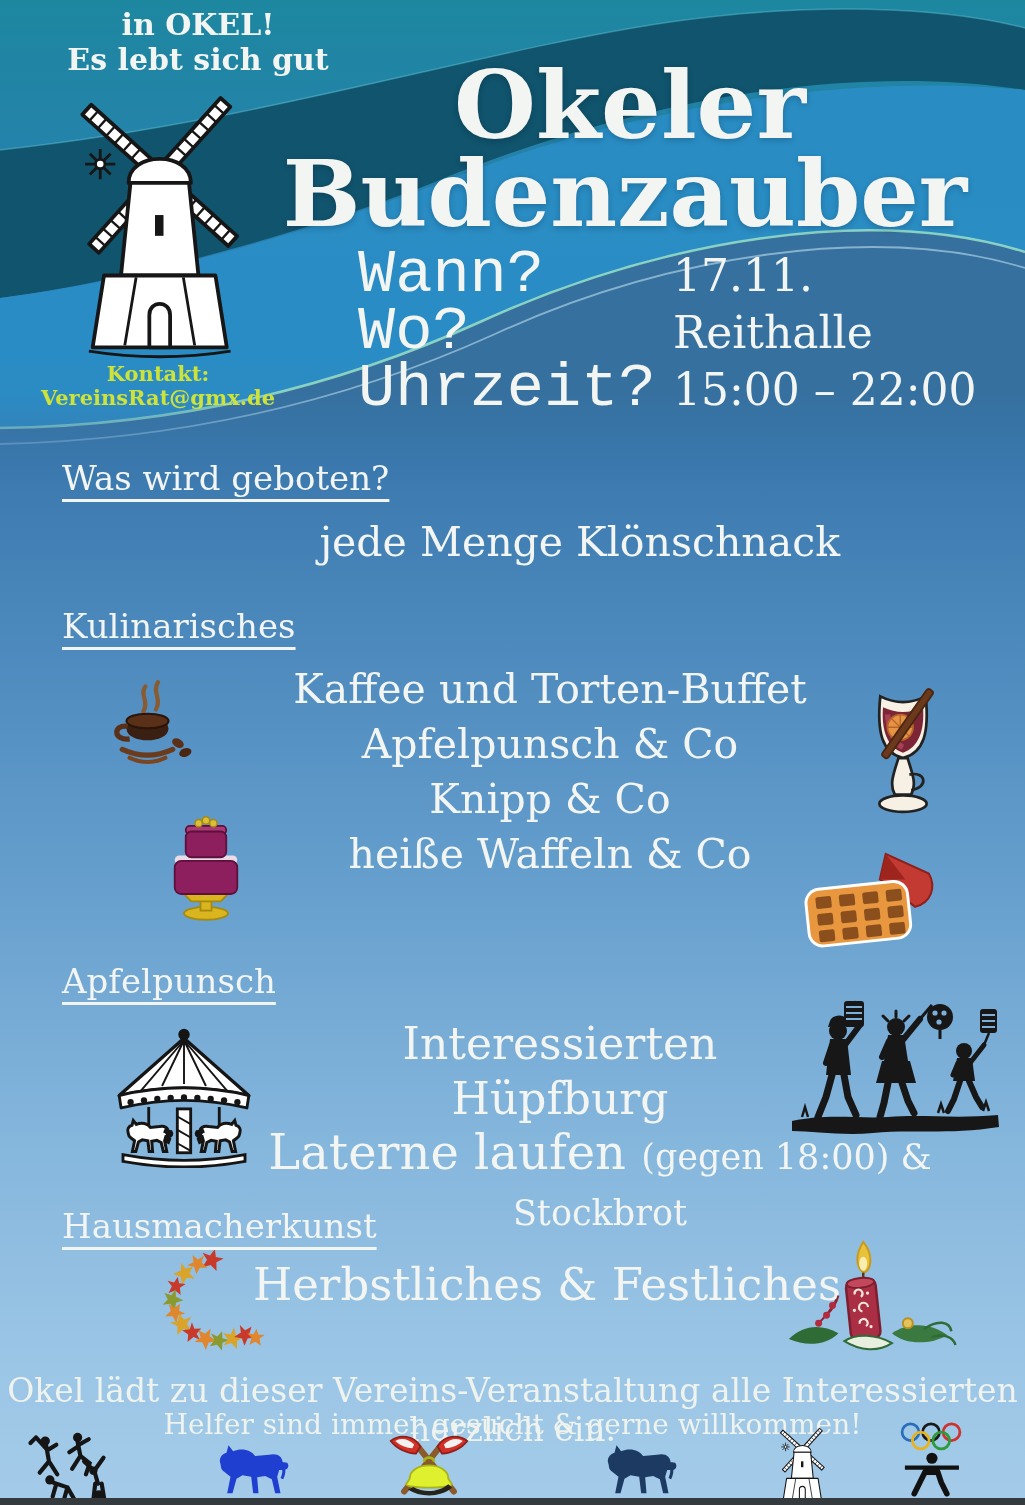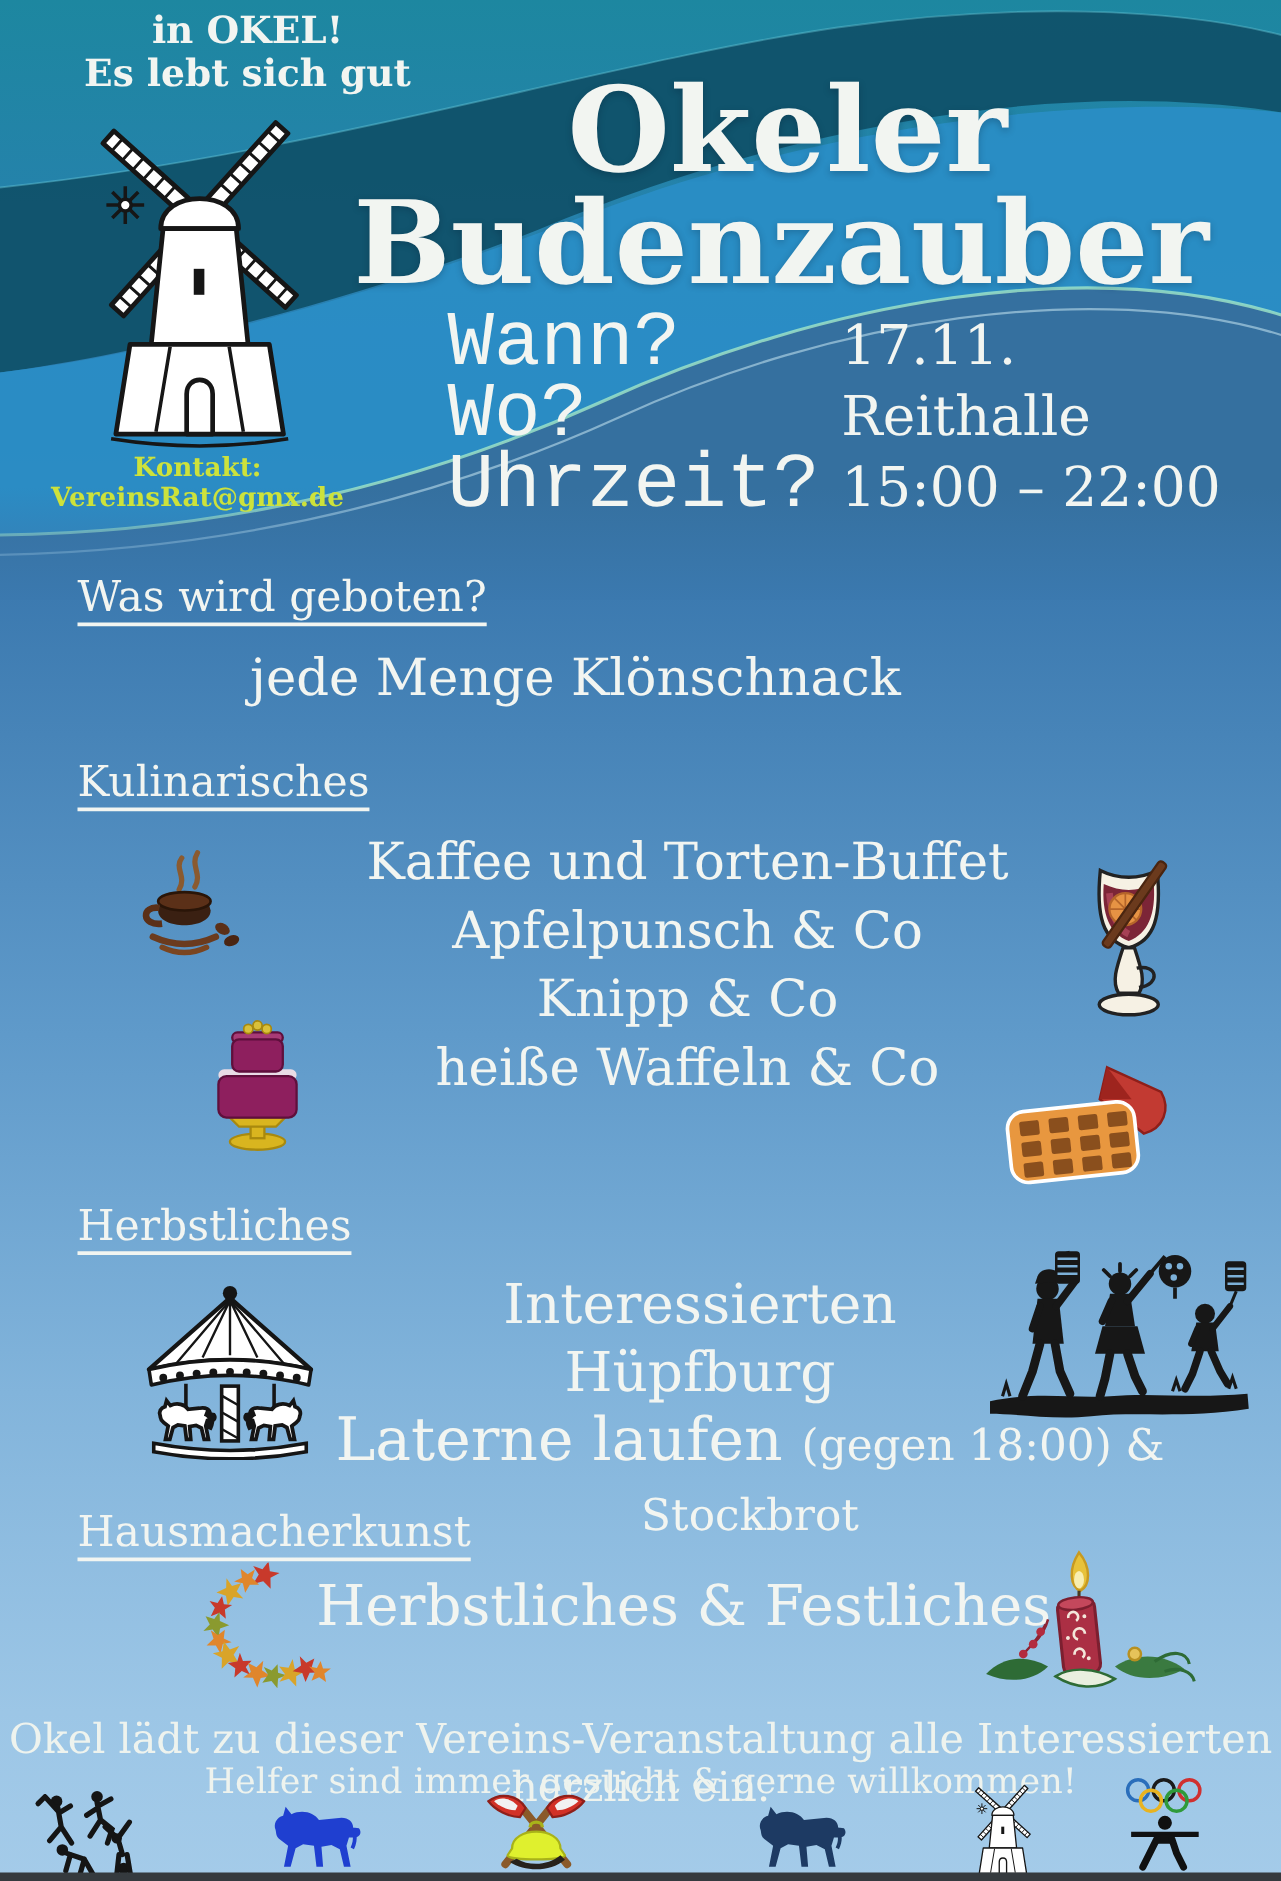--- a/index.html
+++ b/index.html
@@ -13,21 +13,21 @@
   .tagline{left:48px;top:8px;width:300px;text-align:center;font-size:30px;font-weight:700;line-height:1.16;}
   .contact{left:28px;top:362px;width:260px;text-align:center;color:#cde23b;font-size:21px;font-weight:700;line-height:1.15;}
   .title1{left:330px;top:14px;width:600px;text-align:center;font-size:94px;font-weight:700;text-shadow:0 2px 6px rgba(0,20,40,.25);margin-top:36px;}
   .title2{left:230px;top:140px;width:790px;text-align:center;font-size:92px;font-weight:700;text-shadow:0 2px 6px rgba(0,20,40,.25);}
   .details{left:358px;top:239px;width:660px;}
   .drow{display:flex;height:57px;align-items:baseline;}
   .dlabel{width:315px;font-size:62px;font-family:Liberation Mono, monospace;}
   .dvalue{font-size:44px;}
   .sec-head{font-size:34px;text-decoration:underline;text-decoration-thickness:3px;text-underline-offset:9px;}
   .klist{left:245px;top:662px;width:610px;text-align:center;font-size:41px;line-height:55px;}
-  .offer-item{left:200px;top:518px;width:640px;text-align:left;font-size:41px;}
+  .offer-item{left:200px;top:518px;width:640px;text-align:right;font-size:41px;}
   .kinder{left:320px;top:1018px;width:480px;text-align:center;font-size:44px;}
   .huepf{left:320px;top:1073px;width:480px;text-align:center;font-size:44px;}
   .laterne{left:230px;top:1124px;width:740px;text-align:center;font-size:48px;}
   .laterne .suffix{font-size:35px;}
   .herbst{left:253px;top:1258px;font-size:45px;text-align:center;}
   .footer1{left:0;top:1371px;width:1025px;text-align:center;font-size:33px;color:#eef3ee;}
   .footer2{left:0;top:1408px;width:1025px;text-align:center;font-size:28px;color:#eef3ee;}
   .edge{left:0;top:1498px;width:1025px;height:7px;background:#353a3e;}
   .icon svg{display:block;width:100%;height:100%;}
 </style>
@@ -203,21 +203,21 @@
           <rect x="70" y="63" width="16" height="12" rx="2" fill="#8a4f1d"></rect>
           <rect x="94" y="63" width="16" height="12" rx="2" fill="#8a4f1d"></rect>
         <rect x="22" y="80" width="16" height="12" rx="2" fill="#8a4f1d"></rect>
           <rect x="46" y="80" width="16" height="12" rx="2" fill="#8a4f1d"></rect>
           <rect x="70" y="80" width="16" height="12" rx="2" fill="#8a4f1d"></rect>
           <rect x="94" y="80" width="16" height="12" rx="2" fill="#8a4f1d"></rect>
       </g>
     </svg>
   </div>
 
-  <div class="abs sec-head" style="left:62px;top:961px;">Herbstliches</div>
+  <div class="abs sec-head" style="left:62px;top:961px;">Apfelpunsch</div>
   <div class="abs kinder">Interessierten</div>
   <div class="abs huepf">Hüpfburg</div>
   <div class="abs laterne">
     <span>Laterne laufen</span>
     <span class="suffix">(gegen 18:00) &amp; Stockbrot</span>
   </div>
 
   <div class="abs icon" style="left:105px;top:1025px;width:158px;height:143px;">
     <svg viewBox="0 0 160 150">
       <circle cx="80" cy="10" r="6" fill="#151515"></circle>

